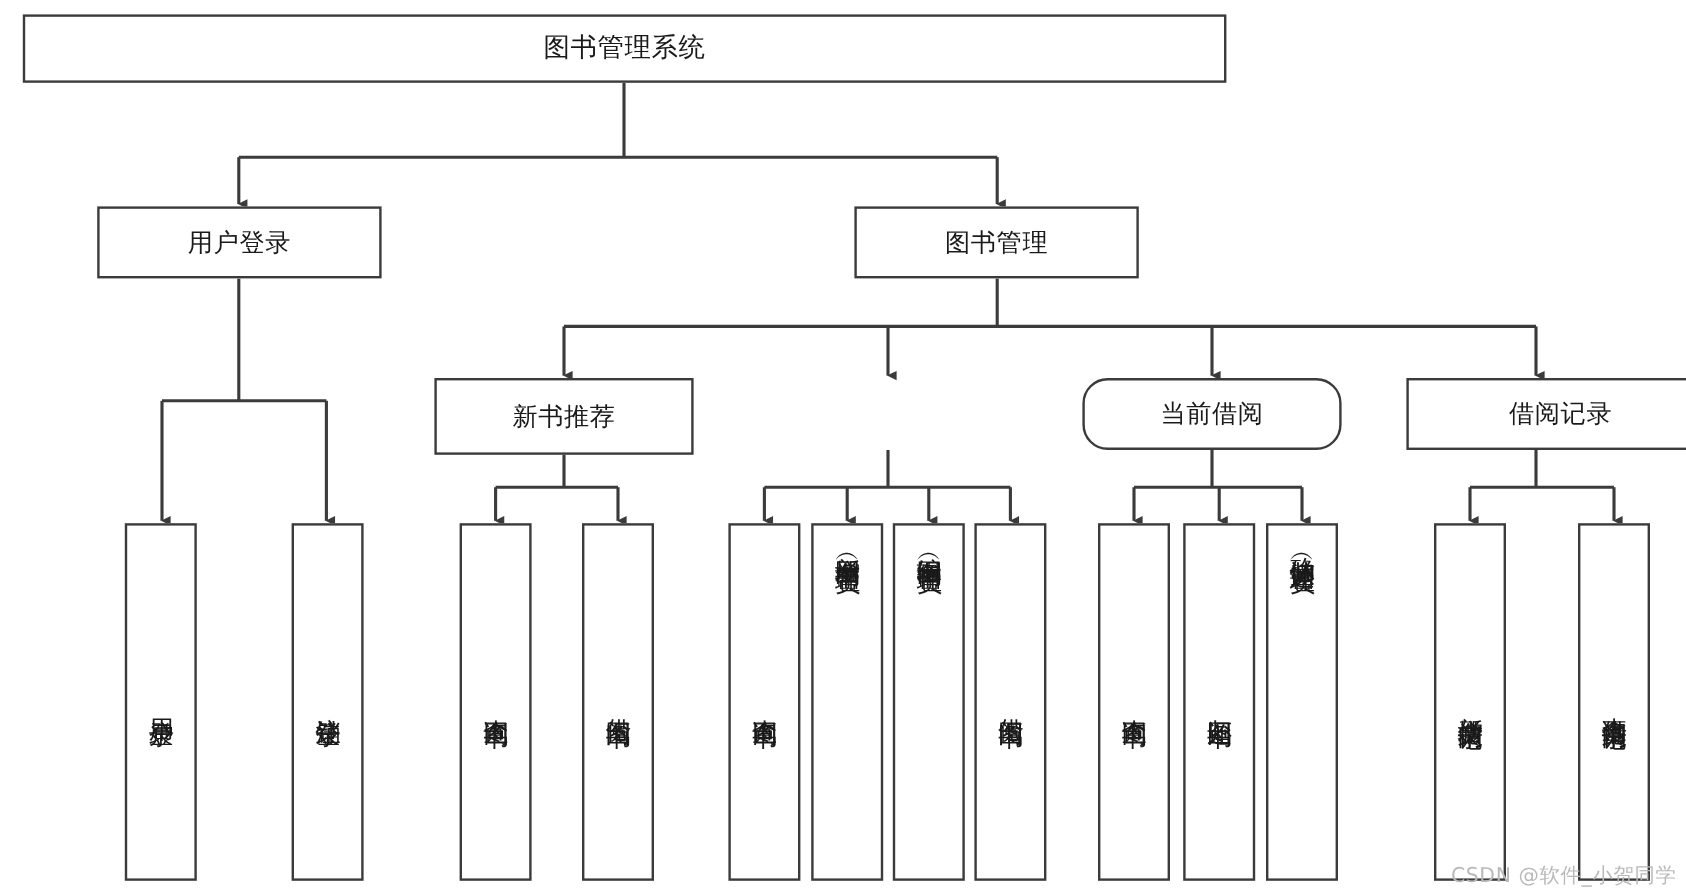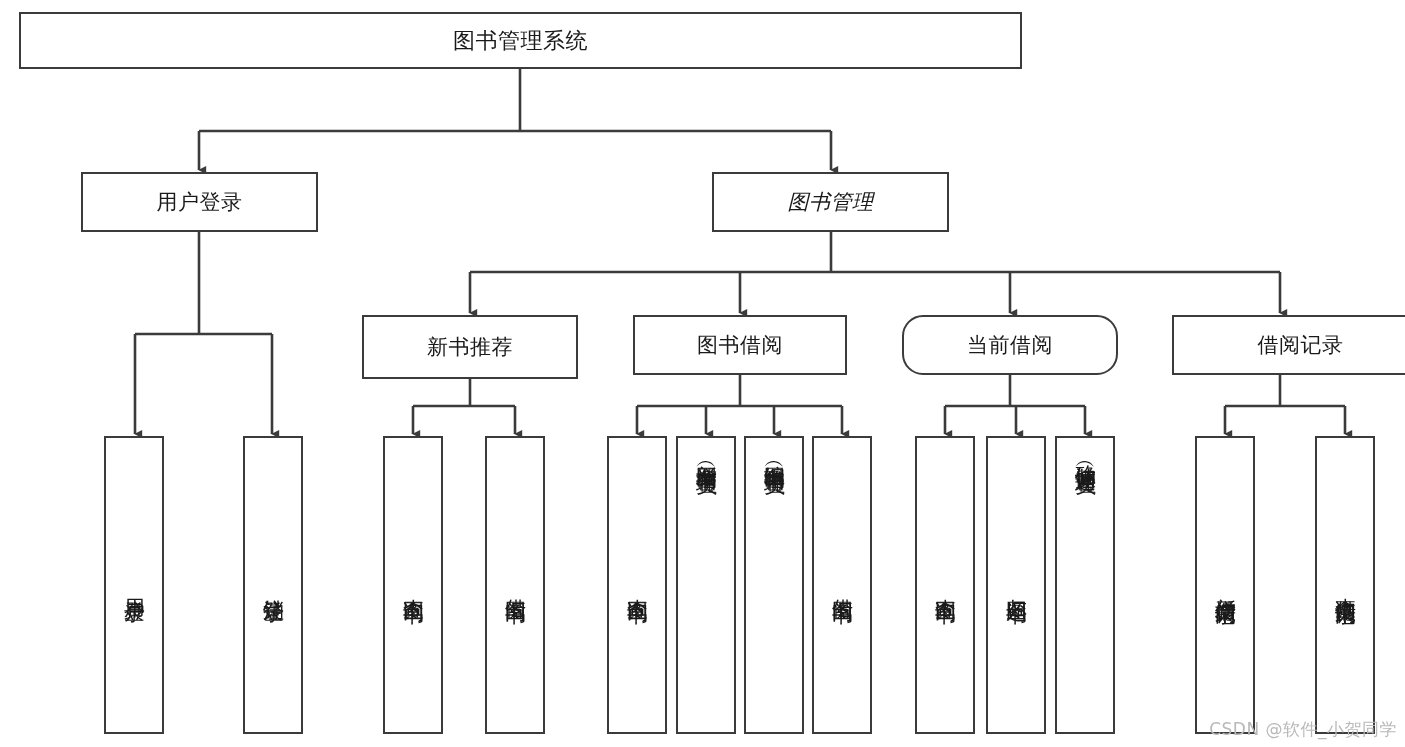--- a/index.html
+++ b/index.html
@@ -128,29 +128,26 @@
     </g>
   </svg>
 
   <div class="node root" style="left:19px; top:12px; width:1003px; height:57px;">
     <span class="node-label">图书管理系统</span>
   </div>
 
   <div class="node level2" style="left:81px; top:172px; width:237px; height:60px;">
     <span class="node-label">用户登录</span>
   </div>
-  <div class="node level2" style="left:712px; top:172px; width:237px; height:60px;font-style:italic;">
+  <div class="node level2" style="left:712px; top:172px; width:237px; height:60px;">
     <span class="node-label">图书管理</span>
   </div>
 
   <div class="node level2" style="left:362px; top:315px; width:216px; height:64px;">
     <span class="node-label">新书推荐</span>
-  </div>
-  <div class="node level2" style="left:633px; top:315px; width:214px; height:60px;">
-    <span class="node-label">图书借阅</span>
   </div>
   <div class="node level2" style="left:902px; top:315px; width:216px; height:60px;border-radius:21px;">
     <span class="node-label">当前借阅</span>
   </div>
   <div class="node level2" style="left:1172px; top:315px; width:257px; height:60px;">
     <span class="node-label">借阅记录</span>
   </div>
 
   <div class="node leaf center-text" style="left:104px; top:436px; width:60px; height:298px;">
     <span class="node-label">用户登录</span>

